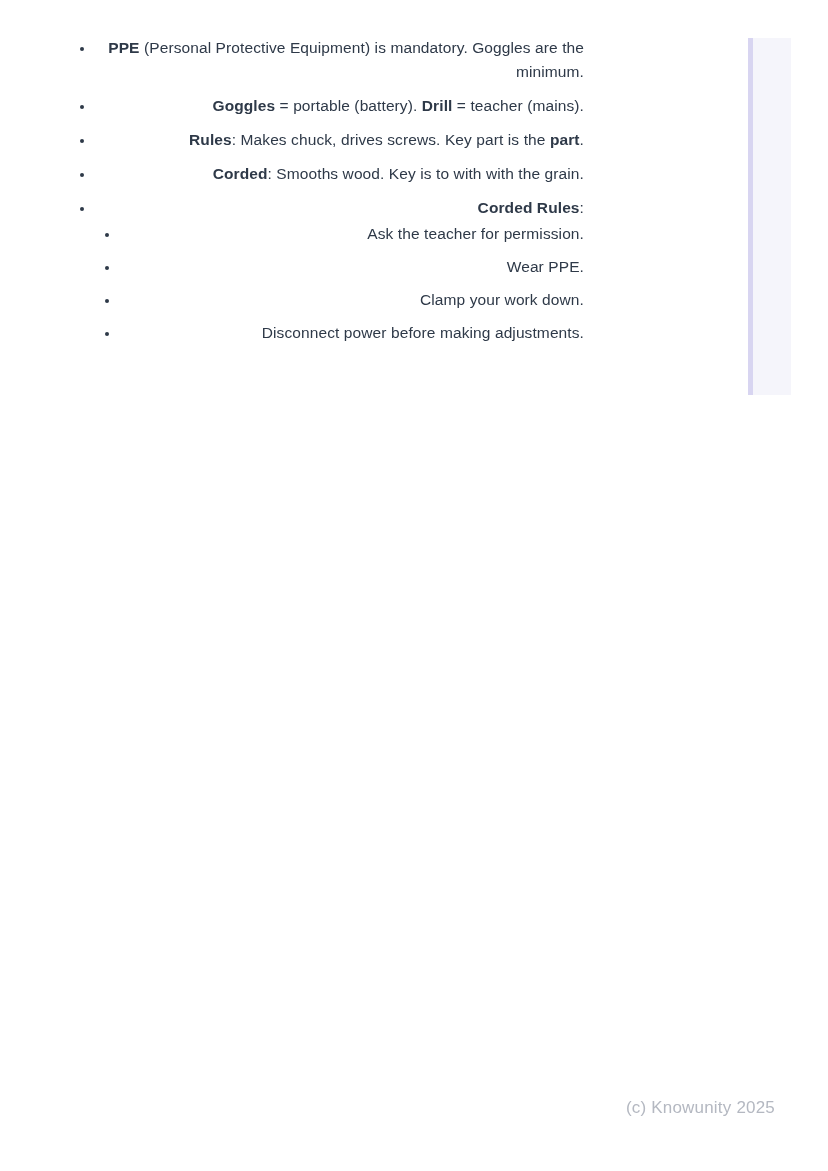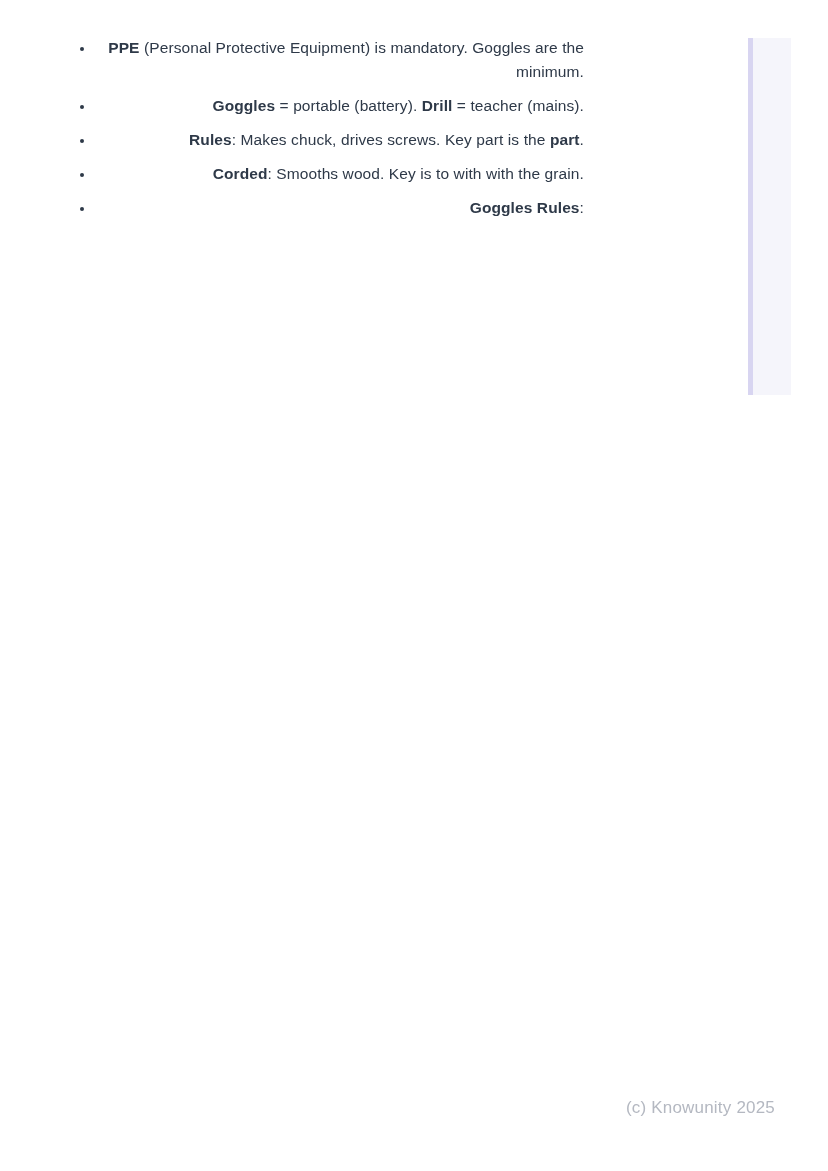--- a/index.html
+++ b/index.html
@@ -72,19 +72,24 @@
 </style>
 </head>
 <body>
 
 <div class="content">
   <ul class="notes-list" id="notes-list">
       <li><span class="run b">PPE</span><span class="run"> (Personal Protective Equipment) is mandatory. Goggles are the minimum.</span></li>
       <li><span class="run b">Goggles</span><span class="run"> = portable (battery). </span><span class="run b">Drill</span><span class="run"> = teacher (mains).</span></li>
       <li><span class="run b">Rules</span><span class="run">: Makes chuck, drives screws. Key part is the </span><span class="run b">part</span><span class="run">.</span></li>
       <li><span class="run b">Corded</span><span class="run">: Smooths wood. Key is to with with the grain.</span></li>
-      <li><span class="run b">Goggles Rules</span><span class="run">:</span></li>
+      <li><span class="run b">Corded Rules</span><span class="run">:</span><ul>
+          <li><span class="run">Ask the teacher for permission.</span></li>
+          <li><span class="run">Wear PPE.</span></li>
+          <li><span class="run">Clamp your work down.</span></li>
+          <li><span class="run">Disconnect power before making adjustments.</span></li>
+        </ul></li>
     </ul>
 </div>
 
 <div class="side-panel"></div>
 
 <div class="footer">(c) Knowunity 2025</div>
 
 </body></html>

